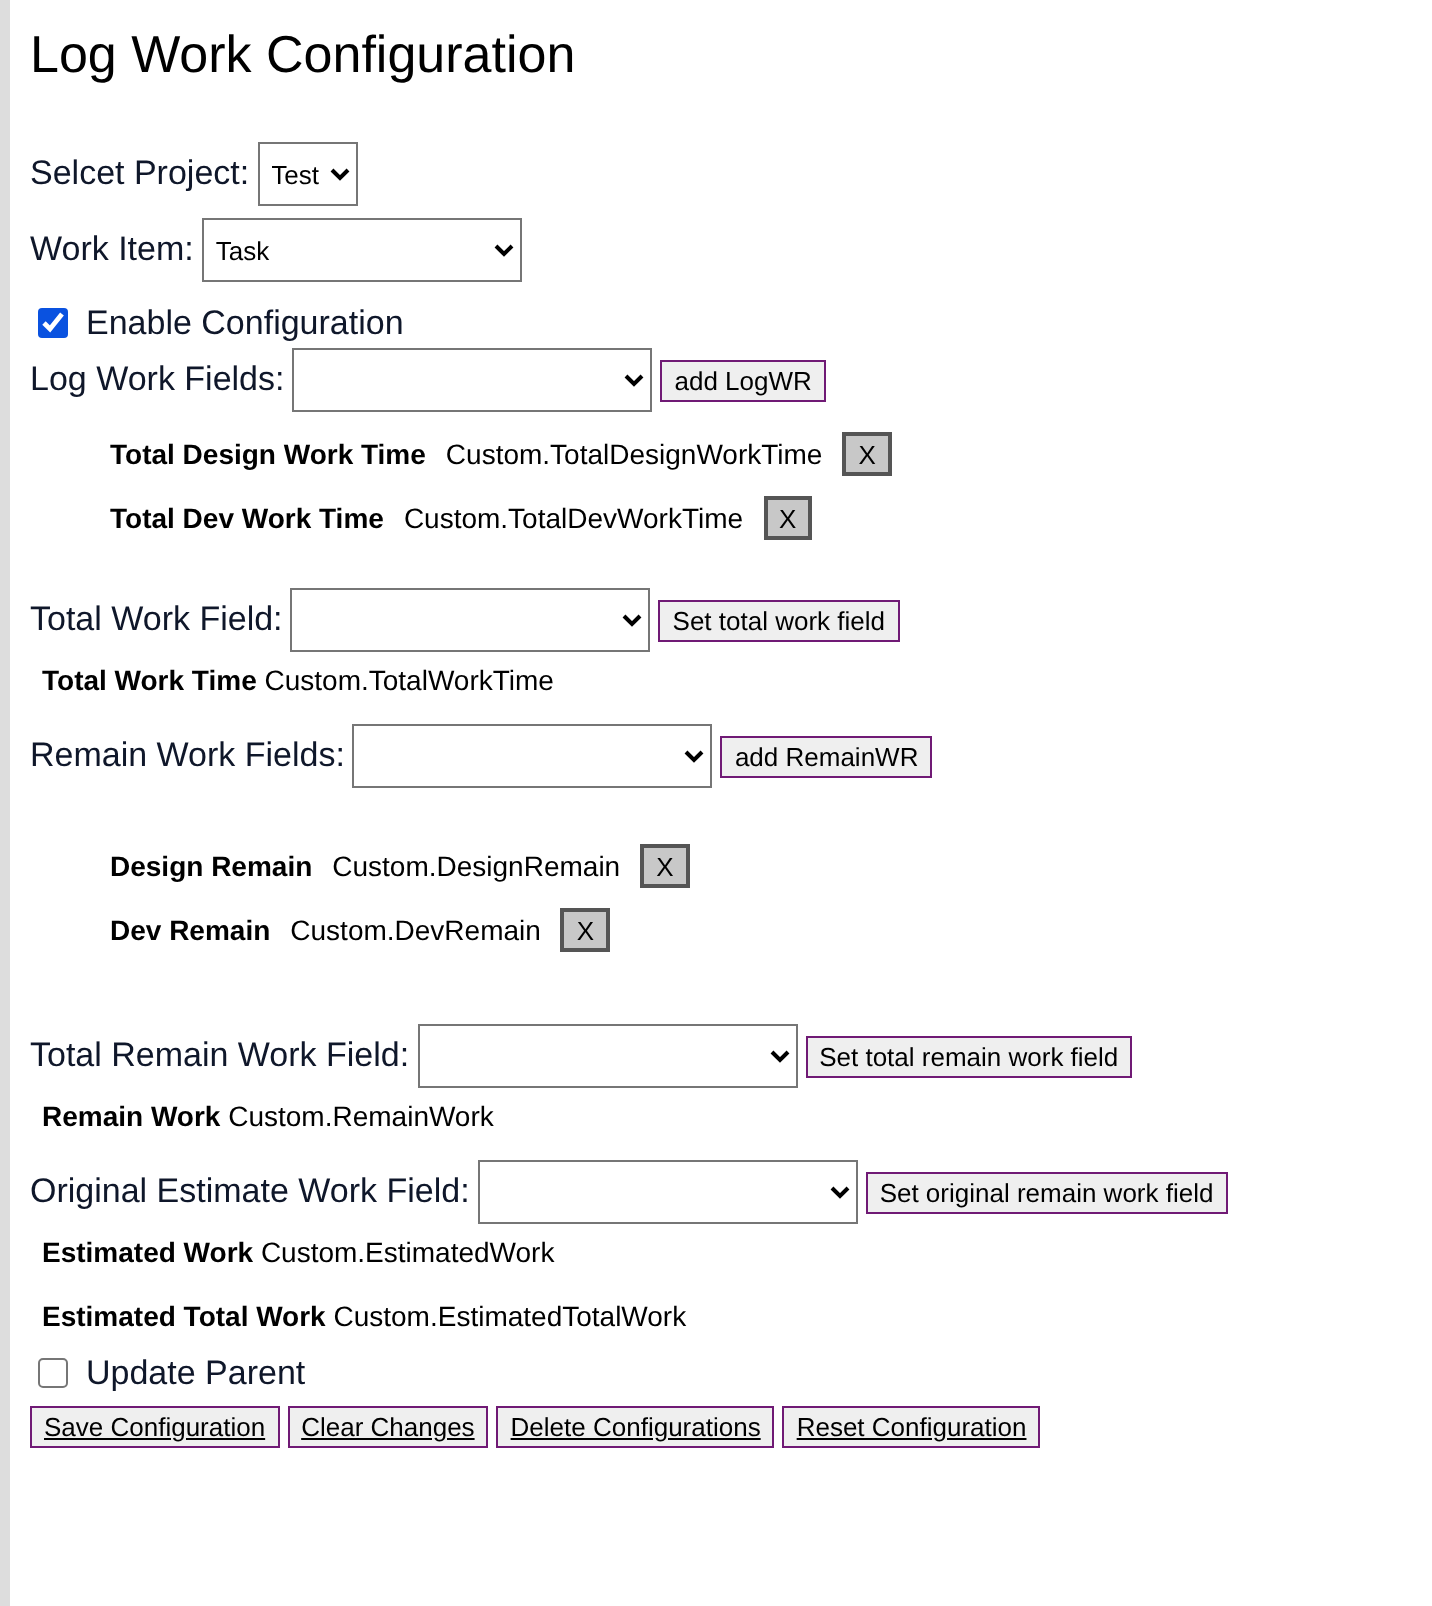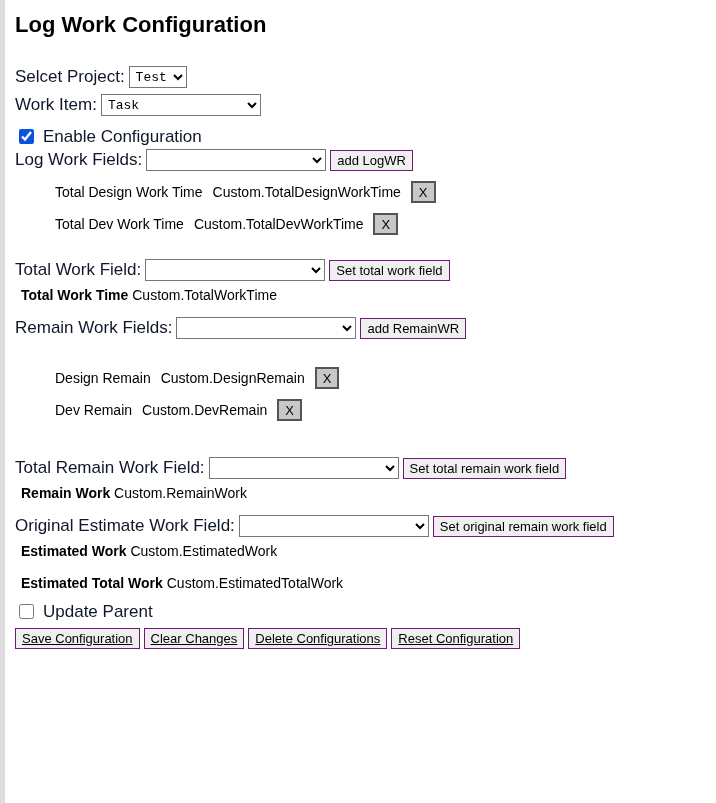--- a/index.html
+++ b/index.html
@@ -8,32 +8,32 @@
       font-size: 15px;
       margin: 0;
       padding: 0;
       background: #fff;
       color: #000;
       border-left: 5px solid #ddd;
       min-height: 803px;
     }
     .container { padding: 8px 10px; }
     h2 {
-      font-size: 22px;
-      font-weight: 700;
+      font-size: 26px;
+      font-weight: 400;
       margin: 4px 0 28px 0;
     }
     .blue { color: #0f172a; font-size: 17px; }
     .row { margin: 2px 0 6px 0; display:flex; align-items:center; flex-wrap:wrap; gap:4px;}
     select {
-      font-family: Liberation Mono, monospace;
+      font-family: Liberation Sans, sans-serif;
       font-size: 13px;
       background: #fff;
       border: 1px solid #767676;
-      height: 22px;
+      height: 32px;
       padding: 0 2px;
     }
     .btn {
       font-family: inherit;
       font-size: 13px;
       background: #efefef;
       border: 1px solid #701a75;
       padding: 2px 6px;
       cursor: pointer;
     }
@@ -46,21 +46,21 @@
       cursor: pointer;
       height: 22px;
     }
     .checkbox-row { display:flex; align-items:flex-end; gap:6px; margin-top:10px;}
     input[type="checkbox"]{ width:15px; height:15px; accent-color:#0a52e0;}
     .field-item {
       display:flex; align-items:center; gap:10px;
       margin-left:40px; margin-top:10px; margin-bottom:10px;
       font-size:14px;
     }
-    .field-item .fname { font-weight:400; }
+    .field-item .fname { font-weight:700; }
     .field-item .fval { font-weight:400; }
     .sub-line { font-size:14px; margin-left:6px; margin-top:4px;}
     .sub-line .fname{font-weight:700;}
     .gap { height: 24px; }
     .gap-sm { height: 12px; }
     .select-empty { min-width: 180px; }
     .select-lg { min-width: 190px; }
     .bottom-btns { display:flex; gap:4px; margin-top:6px;text-decoration:underline;}
   </style>
 </head>

